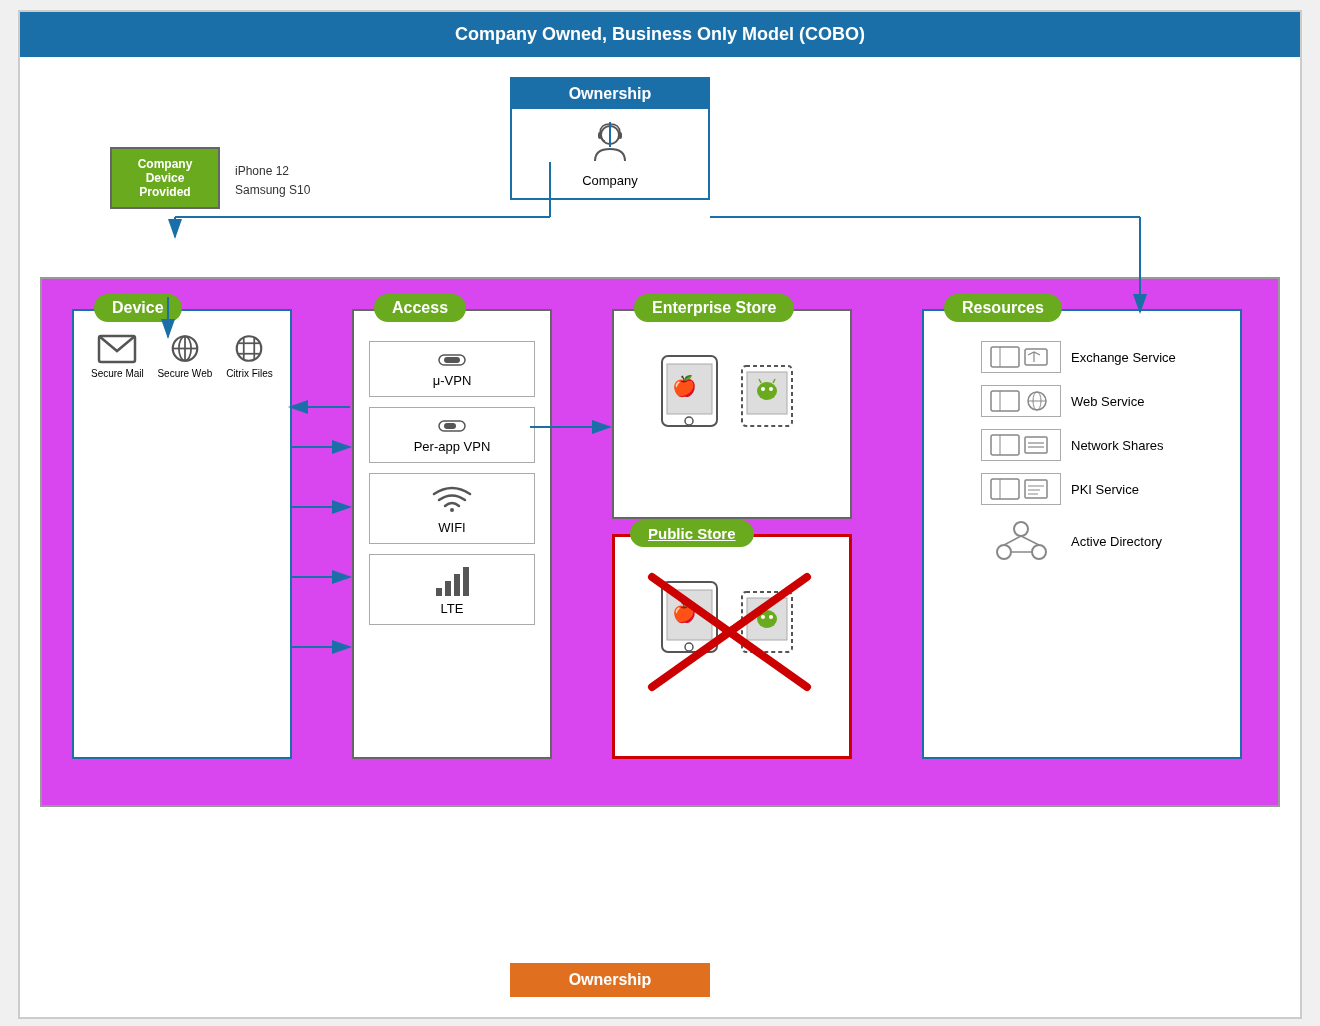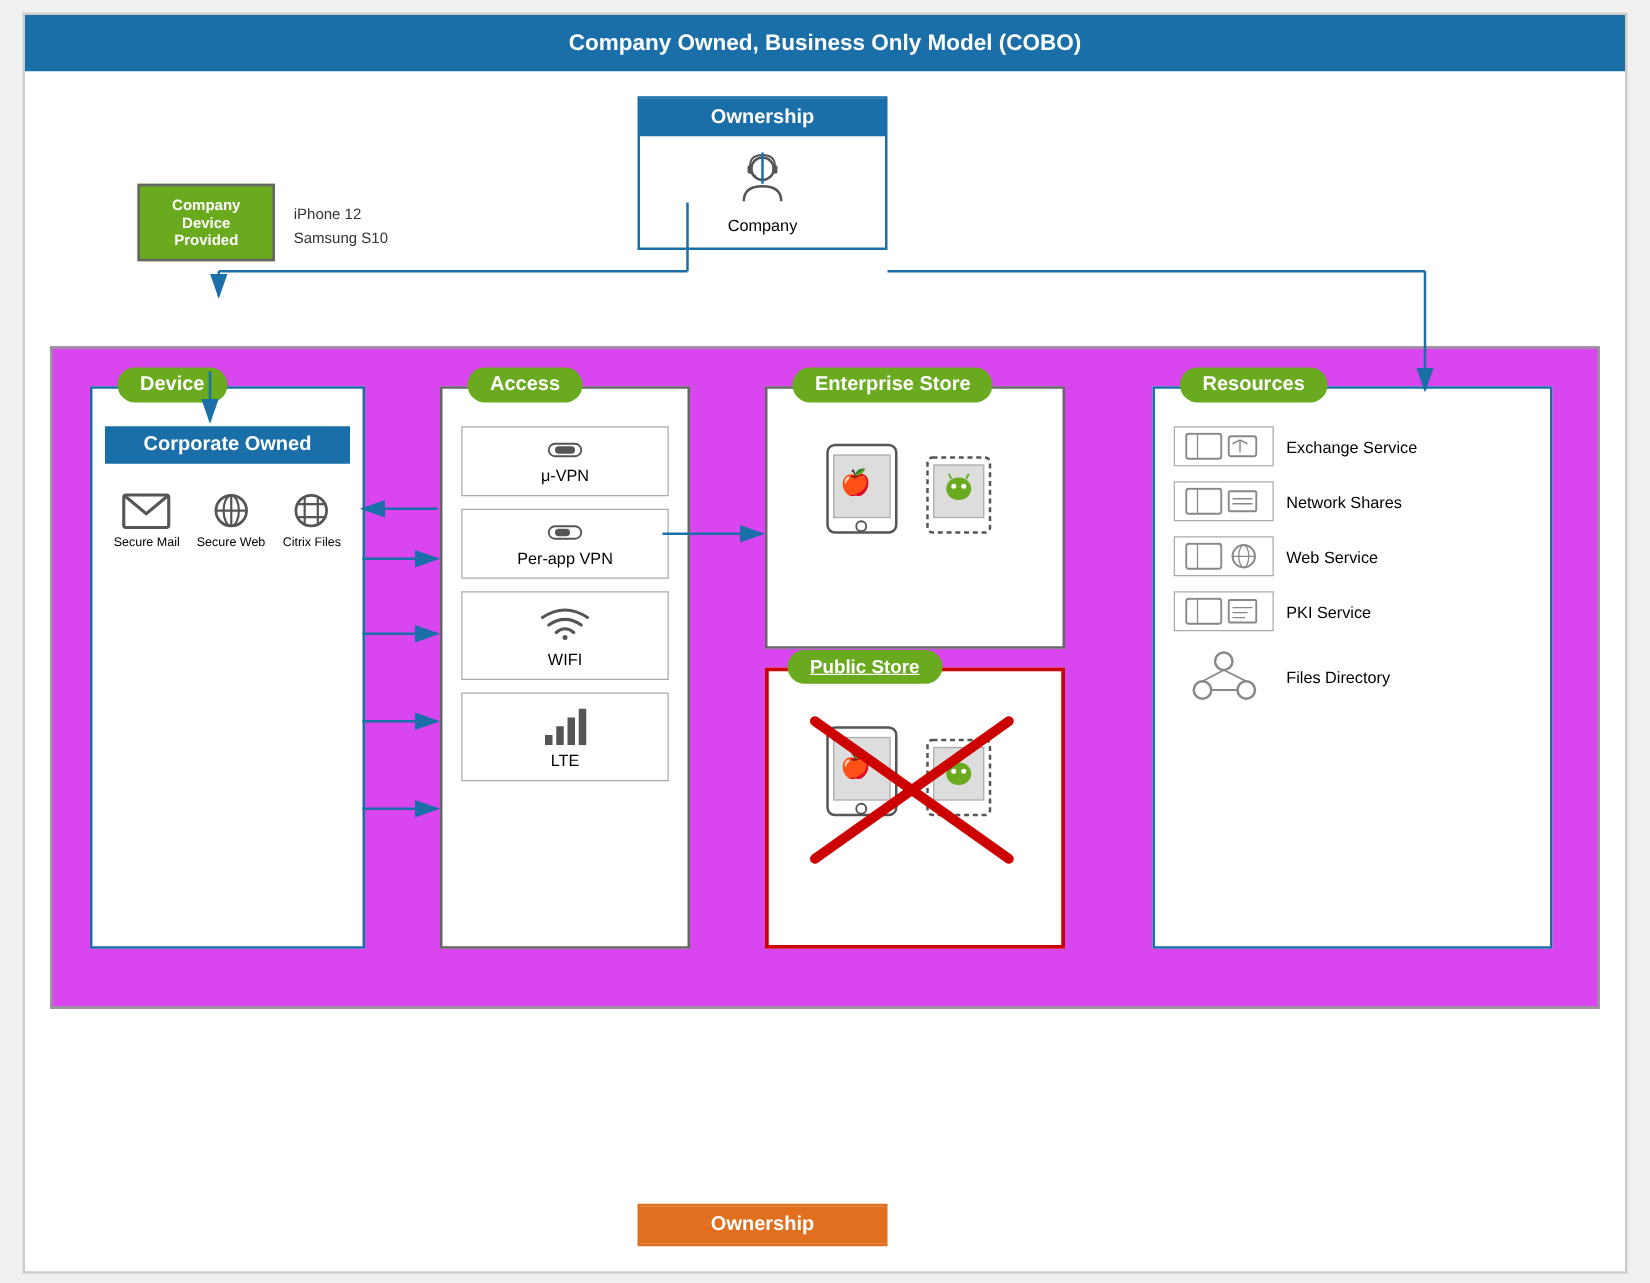--- a/index.html
+++ b/index.html
@@ -253,21 +253,21 @@
       font-size: 15px;
       font-weight: bold;
       padding: 5px 18px;
       display: inline-block;
       position: absolute;
       top: -17px;
       left: 15px;
       text-decoration: underline;
     }
 
-    .resources-top-gap { margin-top: 30px; }
+    .resources-top-gap { margin-top: 30px; padding-left: 42px; }
   </style>
 </head>
 <body>
 
 <div class="diagram-wrapper">
 
   <div class="title-bar">
     <span>Company Owned, Business Only Model (COBO)</span>
   </div>
 
@@ -295,21 +295,20 @@
 
     <div class="device-labels">
       <div>iPhone 12</div>
       <div>Samsung S10</div>
     </div>
 
     <div class="main-container">
 
       <div class="section-panel panel-device" style="position:absolute;">
         <span class="green-badge">Device</span>
-        <div class="corp-owned-label">Corporate Owned</div>
         <div class="device-icons">
           <div class="device-icon-item">
             <svg width="40" height="35" viewBox="0 0 40 35">
               <rect x="2" y="5" width="36" height="26" rx="2" fill="none" stroke="#555" stroke-width="2.5"></rect>
               <polyline points="2,5 20,20 38,5" fill="none" stroke="#555" stroke-width="2.5"></polyline>
             </svg>
             <span>Secure Mail</span>
           </div>
           <div class="device-icon-item">
             <svg width="40" height="35" viewBox="0 0 40 40">
@@ -434,39 +433,39 @@
               </svg>
             </div>
             <span>Exchange Service</span>
           </div>
 
           <div class="resource-item">
             <div class="resource-icon-box">
               <svg width="60" height="22" viewBox="0 0 60 22">
                 <rect x="1" y="1" width="28" height="20" rx="2" fill="none" stroke="#888" stroke-width="1.5"></rect>
                 <line x1="10" y1="1" x2="10" y2="21" stroke="#888" stroke-width="1"></line>
+                <circle cx="47" cy="11" r="9" fill="none" stroke="#888" stroke-width="1.5"></circle>
+                <line x1="38" y1="11" x2="56" y2="11" stroke="#888" stroke-width="1"></line>
+                <ellipse cx="47" cy="11" rx="4" ry="9" fill="none" stroke="#888" stroke-width="1"></ellipse>
+              </svg>
+            </div>
+            <span>Web Service</span>
+          </div>
+
+          <div class="resource-item">
+            <div class="resource-icon-box">
+              <svg width="60" height="22" viewBox="0 0 60 22">
+                <rect x="1" y="1" width="28" height="20" rx="2" fill="none" stroke="#888" stroke-width="1.5"></rect>
+                <line x1="10" y1="1" x2="10" y2="21" stroke="#888" stroke-width="1"></line>
                 <rect x="35" y="3" width="22" height="16" rx="1" fill="none" stroke="#888" stroke-width="1.5"></rect>
                 <line x1="38" y1="9" x2="54" y2="9" stroke="#888" stroke-width="1.2"></line>
                 <line x1="38" y1="13" x2="54" y2="13" stroke="#888" stroke-width="1.2"></line>
               </svg>
             </div>
             <span>Network Shares</span>
-          </div>
-
-          <div class="resource-item">
-            <div class="resource-icon-box">
-              <svg width="60" height="22" viewBox="0 0 60 22">
-                <rect x="1" y="1" width="28" height="20" rx="2" fill="none" stroke="#888" stroke-width="1.5"></rect>
-                <line x1="10" y1="1" x2="10" y2="21" stroke="#888" stroke-width="1"></line>
-                <circle cx="47" cy="11" r="9" fill="none" stroke="#888" stroke-width="1.5"></circle>
-                <line x1="38" y1="11" x2="56" y2="11" stroke="#888" stroke-width="1"></line>
-                <ellipse cx="47" cy="11" rx="4" ry="9" fill="none" stroke="#888" stroke-width="1"></ellipse>
-              </svg>
-            </div>
-            <span>Web Service</span>
           </div>
 
           <div class="resource-item">
             <div class="resource-icon-box">
               <svg width="60" height="22" viewBox="0 0 60 22">
                 <rect x="1" y="1" width="28" height="20" rx="2" fill="none" stroke="#888" stroke-width="1.5"></rect>
                 <line x1="10" y1="1" x2="10" y2="21" stroke="#888" stroke-width="1"></line>
                 <rect x="35" y="2" width="22" height="18" rx="1" fill="none" stroke="#888" stroke-width="1.5"></rect>
                 <line x1="38" y1="8" x2="54" y2="8" stroke="#888" stroke-width="1"></line>
                 <line x1="38" y1="12" x2="50" y2="12" stroke="#888" stroke-width="1"></line>
@@ -481,21 +480,21 @@
               
               <svg width="55" height="45" viewBox="0 0 55 45">
                 <circle cx="27" cy="12" r="7" fill="none" stroke="#888" stroke-width="2"></circle>
                 <circle cx="10" cy="35" r="7" fill="none" stroke="#888" stroke-width="2"></circle>
                 <circle cx="45" cy="35" r="7" fill="none" stroke="#888" stroke-width="2"></circle>
                 <line x1="27" y1="19" x2="10" y2="28" stroke="#888" stroke-width="1.5"></line>
                 <line x1="27" y1="19" x2="45" y2="28" stroke="#888" stroke-width="1.5"></line>
                 <line x1="17" y1="35" x2="38" y2="35" stroke="#888" stroke-width="1.5"></line>
               </svg>
             </div>
-            <span>Files Directory</span>
+            <span>Active Directory</span>
           </div>
 
         </div>
       </div>
 
     </div>
 
     <div class="ownership-user" style="position:absolute; bottom:20px; left:490px;">
       <div class="box-title">Ownership</div>
     </div>

